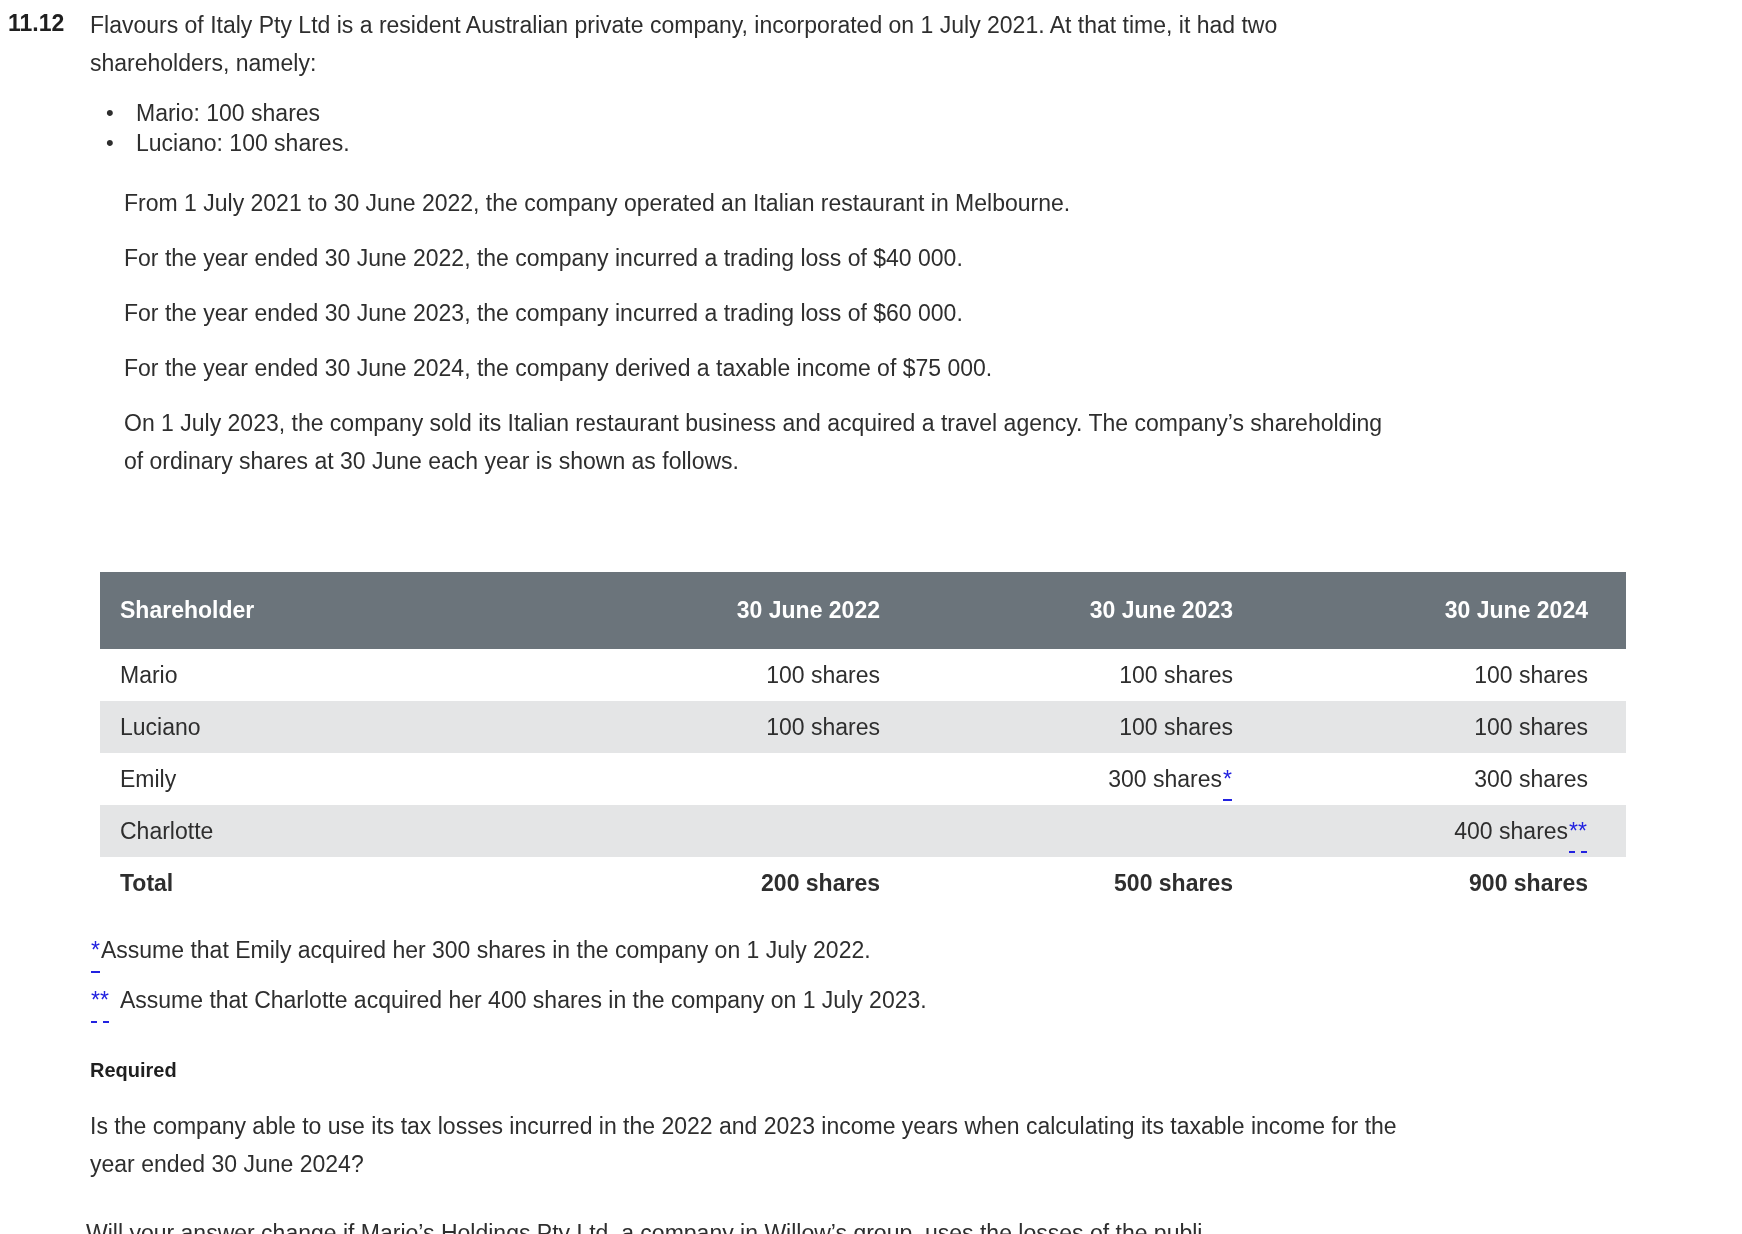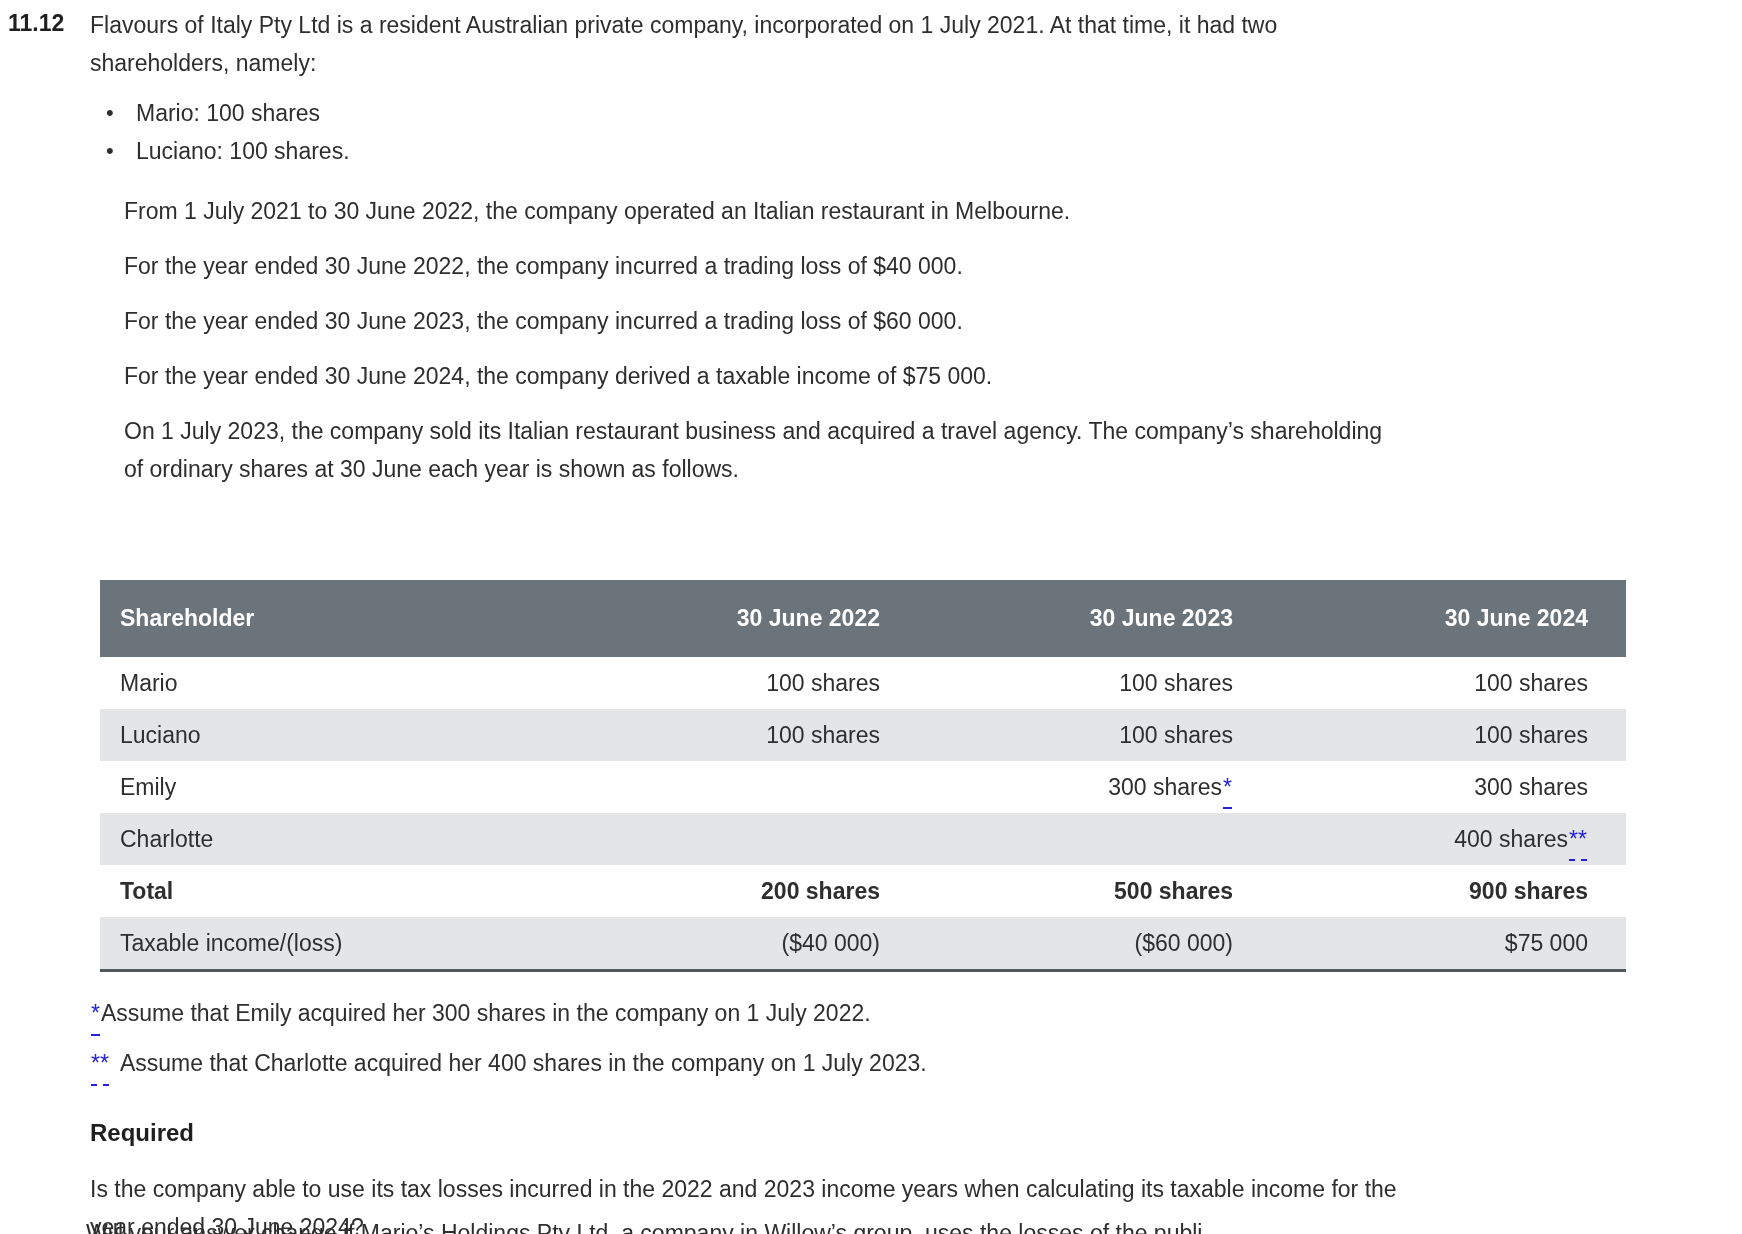--- a/index.html
+++ b/index.html
@@ -8,21 +8,21 @@
     background:#ffffff;color:#2e2e2e;
     font-family:"Liberation Sans","DejaVu Sans",sans-serif;
     font-size:23px;
   }
   .question{display:flex;align-items:flex-start;padding-top:6px;}
   .qnum{flex:none;width:90px;padding-left:8px;box-sizing:border-box;font-weight:bold;line-height:34px;color:#1f1f1f;}
   .qbody{flex:1;min-width:0;padding-right:80px;}
   p{margin:0;line-height:38px;white-space:pre-line;}
   .p-intro{margin-top:0;}
   .bullets{list-style:none;margin:16px 0 0 0;padding:0;}
-  .bullets li{position:relative;padding-left:46px;line-height:30px;margin-top:8px;}
+  .bullets li{position:relative;padding-left:46px;line-height:30px;margin-top:0;}
   .bullets li::before{content:"•";position:absolute;left:16px;top:0;font-size:22px;color:#2e2e2e;}
   .p-ind{margin-left:34px;margin-top:17px;}
   .p-first-ind{margin-top:26px;}
 
   table{border-collapse:collapse;margin:92px 0 0 10px;table-layout:fixed;width:1526px;}
   col.c1{width:465px;} col.c2{width:353px;} col.c3{width:353px;} col.c4{width:355px;}
   th,td{font-size:23px;vertical-align:middle;}
   thead th{
     background:#6b747b;color:#ffffff;font-weight:bold;height:77px;
     text-align:right;padding:0 38px 0 0;
@@ -36,21 +36,21 @@
 
   .mark{color:#2222e0;font-weight:normal;position:relative;display:inline-block;padding:0 1px;}
   .mark::after{content:"";position:absolute;left:1px;right:1px;bottom:-8px;border-bottom:2px dashed #2222e0;}
   .mark:empty{display:none;}
 
   .footnotes{margin-top:26px;}
   .fn{line-height:30px;margin-top:20px;white-space:normal;}
   .fn .mark{font-weight:normal;}
   .gap{margin-left:10px;}
 
-  .required{margin-top:40px;font-weight:bold;font-size:24px;line-height:30px;color:#1f1f1f;white-space:normal;}
+  .required{margin-top:40px;font-weight:bold;font-size:20px;line-height:30px;color:#1f1f1f;white-space:normal;}
   .req-q{margin-top:22px;}
 
   .clipped{position:absolute;left:86px;top:1214px;width:1600px;line-height:38px;white-space:nowrap;color:#2e2e2e;}
 </style>
 </head>
 <body>
 
 <div class="question">
   <div class="qnum">11.12</div>
   <div class="qbody">
@@ -109,26 +109,20 @@
           <td></td>
           <td></td>
           <td><span>400 shares</span><span class="mark">**</span></td>
         </tr>
         <tr class="total">
           <td class="left">Total</td>
           <td>200 shares</td>
           <td>500 shares</td>
           <td>900 shares</td>
         </tr>
-        <tr class="alt last">
-          <td class="left">Taxable income/(loss)</td>
-          <td>($40&nbsp;000)</td>
-          <td>($60&nbsp;000)</td>
-          <td>$75&nbsp;000</td>
-        </tr>
       </tbody>
     </table>
 
     <div class="footnotes">
       <p class="fn"><span class="mark">*</span><span>Assume that Emily acquired her 300 shares in the company on 1 July 2022.</span></p>
       <p class="fn"><span class="mark">**</span><span class="gap">Assume that Charlotte acquired her 400 shares in the company on 1 July 2023.</span></p>
     </div>
 
     <p class="required">Required</p>
     <p class="req-q">Is the company able to use its tax losses incurred in the 2022 and 2023 income years when calculating its taxable income for the

